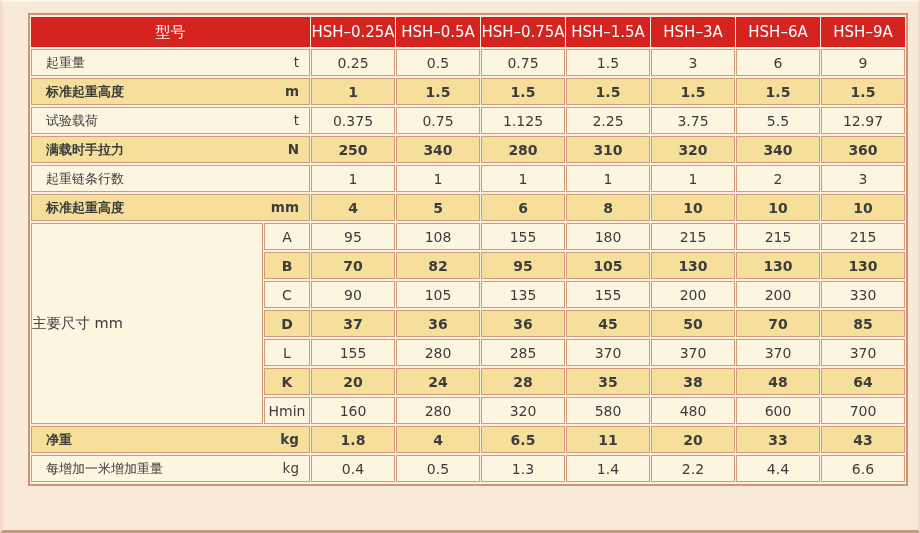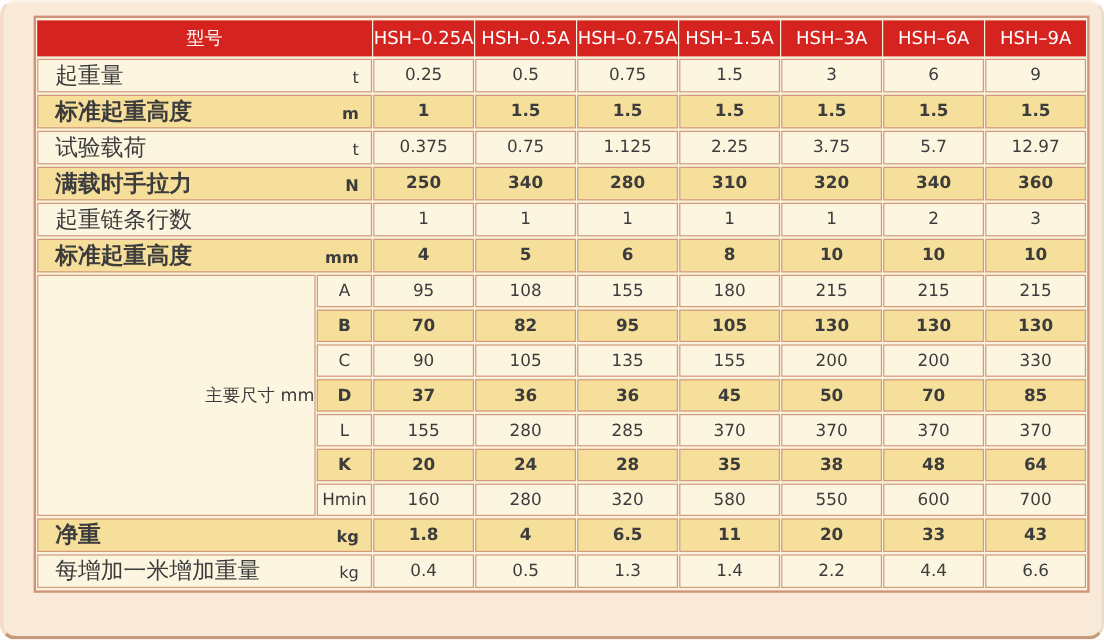--- a/index.html
+++ b/index.html
@@ -21,21 +21,20 @@
   .page {
     width: 920px;
     height: 533px;
     background: var(--page-bg);
     padding: 11px 8px 0 25px;
     border-top: 2px solid #fdf3e6;
     border-left: 3px solid #f6dcc8;
     border-right: 2px solid #e9dccd;
     border-bottom: 3px solid #c59a7b;
     overflow: hidden;
-    border-radius: 13px;
   }
   table.spec {
     width: 880px;
     table-layout: fixed;
     border-collapse: separate;
     border-spacing: 1px 2px;
     background: var(--table-gap);
     border: 2px solid var(--table-border);
     color: var(--text);
   }
@@ -58,30 +57,30 @@
     font-size: 14px;
     overflow: hidden;
     white-space: nowrap;
   }
   tr.cream  td { background: var(--row-cream); }
   tr.yellow td { background: var(--row-yellow); font-weight: bold; }
   td.val { text-align: center; }
   td.sub { text-align: center; font-size: 14px; }
   td.dim-merge {
     background: var(--row-cream) !important;
-    text-align: right;
+    text-align: left;
     font-size: 14.5px;
   }
   .lc {
     display: flex;
     justify-content: space-between;
     align-items: baseline;
     padding: 0 10px 0 14px;
   }
-  .lbl { font-size: 19px; }
+  .lbl { font-size: 13px; }
   .unit { font-size: 13.5px; }
 </style>
 </head>
 <body>
 
 <div class="page">
   <table class="spec">
     <colgroup>
       <col class="c-label">
       <col class="c-unit">
@@ -143,21 +142,21 @@
         <div class="lc">
           <span class="lbl">试验载荷</span>
           <span class="unit">t</span>
         </div>
       </td>
       <td class="val">0.375</td>
       <td class="val">0.75</td>
       <td class="val">1.125</td>
       <td class="val">2.25</td>
       <td class="val">3.75</td>
-      <td class="val">5.7</td>
+      <td class="val">5.5</td>
       <td class="val">12.97</td>
     </tr>
 
     <tr class="yellow">
       <td colspan="2">
         <div class="lc">
           <span class="lbl">满载时手拉力</span>
           <span class="unit">N</span>
         </div>
       </td>
@@ -268,21 +267,21 @@
       <td class="val">48</td>
       <td class="val">64</td>
     </tr>
 
     <tr class="cream">
       <td class="sub">Hmin</td>
       <td class="val">160</td>
       <td class="val">280</td>
       <td class="val">320</td>
       <td class="val">580</td>
-      <td class="val">550</td>
+      <td class="val">480</td>
       <td class="val">600</td>
       <td class="val">700</td>
     </tr>
 
     <tr class="yellow">
       <td colspan="2">
         <div class="lc">
           <span class="lbl">净重</span>
           <span class="unit">kg</span>
         </div>

